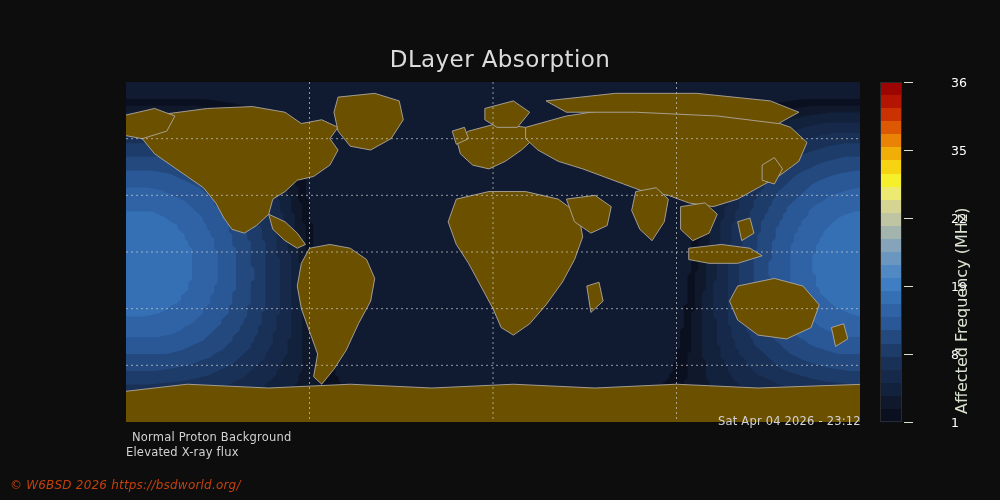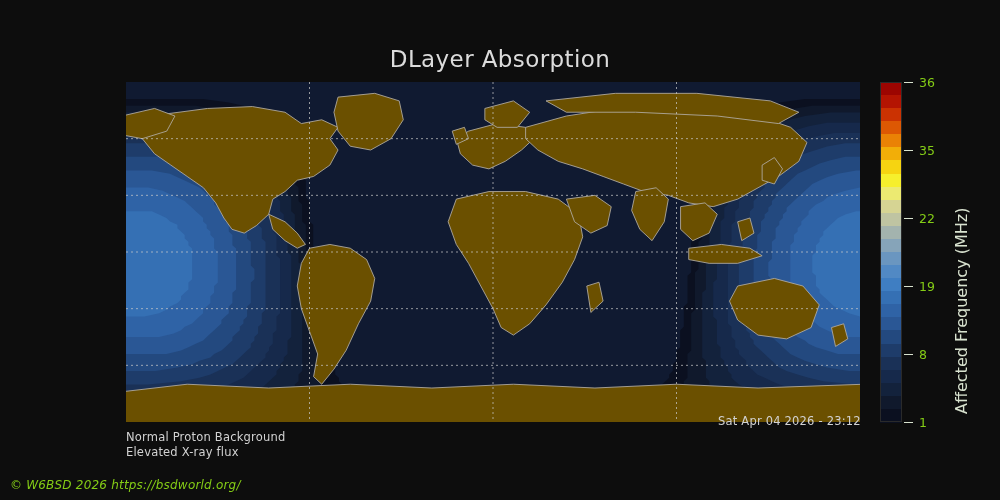--- a/index.html
+++ b/index.html
@@ -22,39 +22,39 @@
   
   .ocean{background:#101a31;}
 
   
   .grid line{stroke:#c9c9c9;stroke-width:1;stroke-dasharray:2 3;opacity:.72;}
 
   
   .note{
     position:absolute;color:#d2d2d2;font-size:11.5px;letter-spacing:.2px;
   }
-  .note-l1{left:126px;top:430px;text-align:center;}
+  .note-l1{left:132px;top:430px;text-align:center;}
   .note-l2{left:126px;top:445px;}
   .note-time{left:718px;top:414px;}
 
   .copyright{
-    position:absolute;left:10px;top:478px;color:#84cc16;
+    position:absolute;left:10px;top:478px;color:#c2410c;
     font-size:12px;font-style:italic;letter-spacing:.2px;
   }
 
   
   .cbar-wrap{position:absolute;left:880px;top:82px;width:22px;height:340px;}
   .cbar-band{position:absolute;left:0;width:22px;}
   .cbar-frame{
     position:absolute;left:880px;top:82px;width:22px;height:340px;
     border:1px solid #2a2a2a;box-sizing:border-box;pointer-events:none;
   }
   .tick{position:absolute;left:904px;width:9px;height:1px;background:#d8e2cf;}
   .ticklabel{
-    position:absolute;left:919px;color:#84cc16;font-size:12.5px;
+    position:absolute;left:951px;color:#ffffff;font-size:12.5px;
     transform:translateY(-50%);
   }
   .cbar-title{
     position:absolute;left:0;top:0;color:#d8e2cf;font-size:16px;
     transform-origin:left top;white-space:nowrap;
   }
   .maxmark{position:absolute;left:880px;width:30px;height:24px;}
 </style>
 </head>
 <body>

